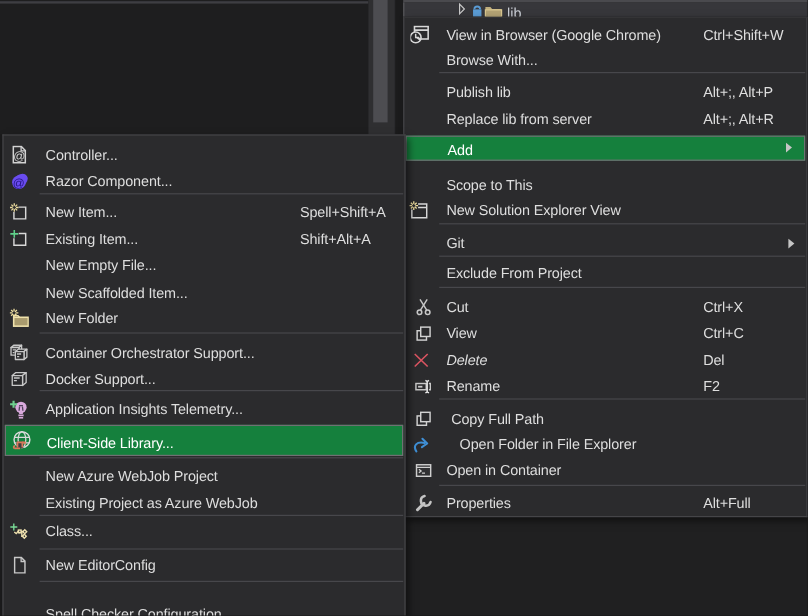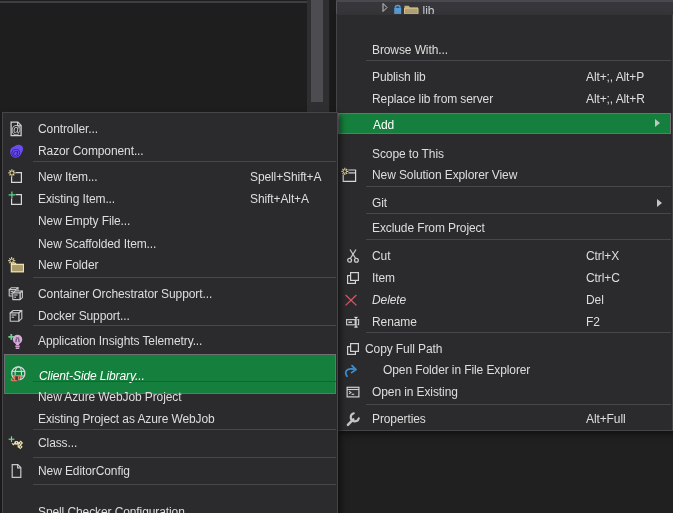--- a/index.html
+++ b/index.html
@@ -47,20 +47,33 @@
     </div>
   </div>
   <div class="panel">
     <div class="topline"></div>
     <div class="sbtrack">
         <div class="sbthumb"></div>
       </div>
   </div>
   <div class="explorerbtm"></div>
   <div class="menu" id="rmenu">
+<div class="row" style="top:3.0px;">
+        <span class="ico" style="left:5px;">
+          <svg width="16" height="16" viewBox="0 0 16 16">
+<rect x="3.4" y="1.1" width="11.4" height="10.4" fill="none" stroke="#d8d8d8" stroke-width="1.3"></rect>
+<line x1="3.4" y1="4.1" x2="14.8" y2="4.1" stroke="#d8d8d8" stroke-width="1.3"></line>
+<circle cx="4.4" cy="10.2" r="4.5" fill="#2b2b2d" stroke="#d8d8d8" stroke-width="1.3"></circle>
+<path d="M4.4 7.2 V10.2 H7.2" fill="none" stroke="#d8d8d8" stroke-width="1.2"></path>
+<path d="M7.6 12.7 A4.5 4.5 0 0 0 8.9 10.4 L4.4 10.2 Z" fill="#d8d8d8"></path>
+</svg>
+        </span>
+        <span class="txt" style="left:35px;">View in Browser (Google Chrome)</span>
+        <span class="sc" style="left:249px;">Ctrl+Shift+W</span>
+      </div>
 <div class="row" style="top:24.8px;">
         <span class="txt" style="left:35px;">Browse With...</span>
       </div>
 <div class="sep" style="top:45.0px;left:29px;"></div>
 <div class="row" style="top:51.0px;">
         <span class="txt" style="left:35px;">Publish lib</span>
         <span class="sc" style="left:249px;">Alt+;, Alt+P</span>
       </div>
 <div class="row" style="top:73.0px;">
         <span class="txt" style="left:35px;">Replace lib from server</span>
@@ -111,21 +124,21 @@
         <span class="txt" style="left:35px;">Cut</span>
         <span class="sc" style="left:249px;">Ctrl+X</span>
       </div>
 <div class="row" style="top:252.5px;">
         <span class="ico" style="left:8px;">
           <svg width="16" height="16" viewBox="0 0 16 16">
 <rect x="2.6" y="5.6" width="7.8" height="7.8" fill="none" stroke="#d2d2d2" stroke-width="1.2"></rect>
 <rect x="5.6" y="2.6" width="7.8" height="7.8" fill="#2b2b2d" stroke="#d2d2d2" stroke-width="1.2"></rect>
 </svg>
         </span>
-        <span class="txt" style="left:35px;">Item</span>
+        <span class="txt" style="left:35px;">View</span>
         <span class="sc" style="left:249px;">Ctrl+C</span>
       </div>
 <div class="row" style="top:274.5px;">
         <span class="ico" style="left:6px;">
           <svg width="16" height="16" viewBox="0 0 16 16">
 <line x1="2.6" y1="3" x2="13.4" y2="13.4" stroke="#dd5562" stroke-width="1.3"></line>
 <line x1="13.4" y1="3" x2="2.6" y2="13.4" stroke="#dd5562" stroke-width="1.3"></line>
 </svg>
         </span>
         <span class="txt" style="left:35px;font-style:italic;">Delete</span>
@@ -150,41 +163,41 @@
         <span class="sc" style="left:249px;">F2</span>
       </div>
 <div class="sep" style="top:317.5px;left:29px;"></div>
 <div class="row" style="top:323.5px;">
         <span class="ico" style="left:8px;">
           <svg width="16" height="16" viewBox="0 0 16 16">
 <rect x="2.6" y="5.6" width="7.8" height="7.8" fill="none" stroke="#d2d2d2" stroke-width="1.2"></rect>
 <rect x="5.6" y="2.6" width="7.8" height="7.8" fill="#2b2b2d" stroke="#d2d2d2" stroke-width="1.2"></rect>
 </svg>
         </span>
-        <span class="txt" style="left:28px;">Copy Full Path</span>
+        <span class="txt" style="left:39px;">Copy Full Path</span>
       </div>
 <div class="row" style="top:344.5px;">
         <span class="ico" style="left:6px;">
           <svg width="16" height="16" viewBox="0 0 16 16">
 <path d="M4.0 14.2 C0.8 9.2 4.2 5.8 10.8 7.1" fill="none" stroke="#3f8fd5" stroke-width="1.7" stroke-linecap="round"></path>
 <path d="M9.0 3.6 L13.0 7.6 L8.6 10.6" fill="none" stroke="#3f8fd5" stroke-width="1.7" stroke-linecap="round" stroke-linejoin="round"></path>
 </svg>
         </span>
         <span class="txt" style="left:46px;">Open Folder in File Explorer</span>
       </div>
 <div class="row" style="top:366.5px;">
         <span class="ico" style="left:8px;">
           <svg width="16" height="16" viewBox="0 0 16 16">
 <rect x="2.1" y="3.3" width="11.8" height="9.6" fill="#313133" stroke="#d0d0d0" stroke-width="1.2"></rect>
 <line x1="2.1" y1="5.5" x2="13.9" y2="5.5" stroke="#d0d0d0" stroke-width="1.1"></line>
 <path d="M4.1 7.1 L5.9 8.5 L4.1 9.9" fill="none" stroke="#d0d0d0" stroke-width="1.1"></path>
 <line x1="6.6" y1="10.3" x2="9.2" y2="10.3" stroke="#d0d0d0" stroke-width="1.1"></line>
 </svg>
         </span>
-        <span class="txt" style="left:35px;">Open in Existing</span>
+        <span class="txt" style="left:35px;">Open in Container</span>
       </div>
 <div class="sep" style="top:389.5px;left:29px;"></div>
 <div class="row" style="top:393.5px;">
         <span class="ico" style="left:8px;">
           <svg width="16" height="16" viewBox="0 0 16 16">
 <line x1="2.9" y1="13.8" x2="8.3" y2="8.4" stroke="#c4c4c4" stroke-width="2.5" stroke-linecap="round"></line>
 <path d="M8.8 2.3 A4.1 4.1 0 1 0 13.8 7.3" fill="none" stroke="#c4c4c4" stroke-width="2.1" stroke-linecap="round"></path>
 </svg>
         </span>
         <span class="txt" style="left:35px;">Properties</span>
@@ -307,21 +320,21 @@
 <path d="M7.2 9.6 h4.6 l-0.9 2.4 h-2.8 Z" fill="#d9a9dc"></path>
 <path d="M7.9 5.0 h3.2 M8.3 5.9 l-0.4 3.4 M10.7 5.9 l0.4 3.4" stroke="#51415c" stroke-width="1.1" fill="none"></path>
 <line x1="7.3" y1="13.2" x2="11.7" y2="13.2" stroke="#d9a9dc" stroke-width="1.5"></line>
 <line x1="7.7" y1="15.2" x2="11.3" y2="15.2" stroke="#d9a9dc" stroke-width="1.5"></line>
 <line x1="3.3" y1="1.0" x2="3.3" y2="6.8" stroke="#6fcf8f" stroke-width="1.8"></line>
 <line x1="0.4" y1="3.9" x2="6.2" y2="3.9" stroke="#6fcf8f" stroke-width="1.8"></line>
 </svg>
         </span>
         <span class="txt" style="left:35px;">Application Insights Telemetry...</span>
       </div>
-<div class="hl" style="top:241px;height:40px;font-style:italic;">
+<div class="hl" style="top:241px;height:26px;">
 <span class="ico" style="left:4.5px;">
           <svg width="16" height="16" viewBox="0 0 16 16">
 <circle cx="8.3" cy="7.4" r="6.6" fill="none" stroke="#dadada" stroke-width="1.2"></circle>
 <ellipse cx="8.3" cy="7.4" rx="3.2" ry="6.6" fill="none" stroke="#dadada" stroke-width="1.05"></ellipse>
 <line x1="2" y1="5.4" x2="14.6" y2="5.4" stroke="#dadada" stroke-width="1.05"></line>
 <line x1="2.2" y1="10" x2="14.4" y2="10" stroke="#dadada" stroke-width="1.05"></line>
 <rect x="3.8" y="9" width="5.6" height="5.6" fill="#3e3e40"></rect>
 <path d="M4.6 14 V9.6 H8.6 V14" fill="none" stroke="#d9785a" stroke-width="1.4"></path>
 <path d="M8.6 9.6 h2.2 v1.6" fill="none" stroke="#d9785a" stroke-width="1.4"></path>
 <path d="M2 14.6 h4.8 M2 14.6 c-1-0.5-0.8-2 0.5-2" fill="none" stroke="#d9785a" stroke-width="1.4"></path>

